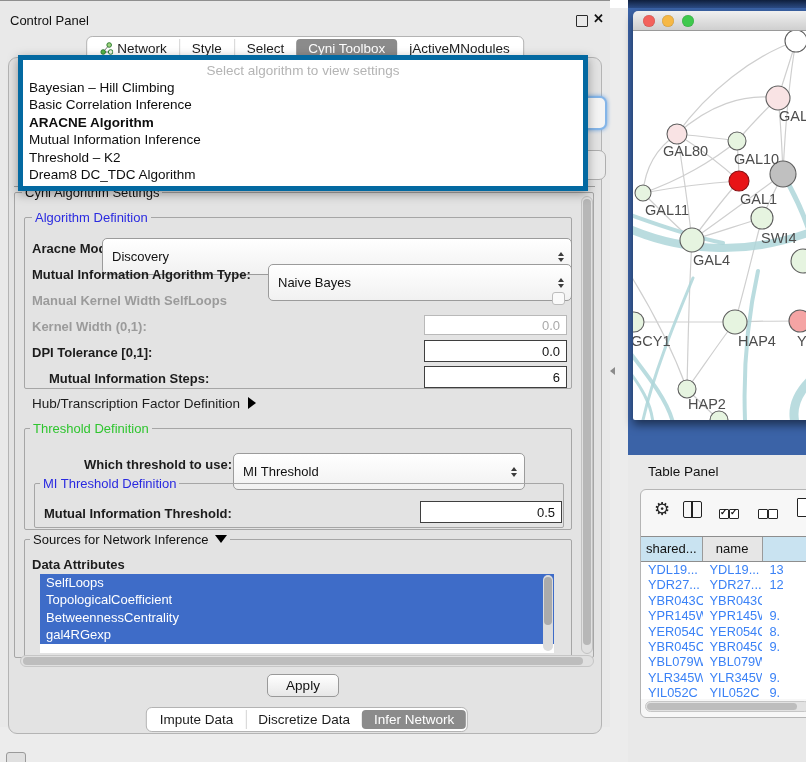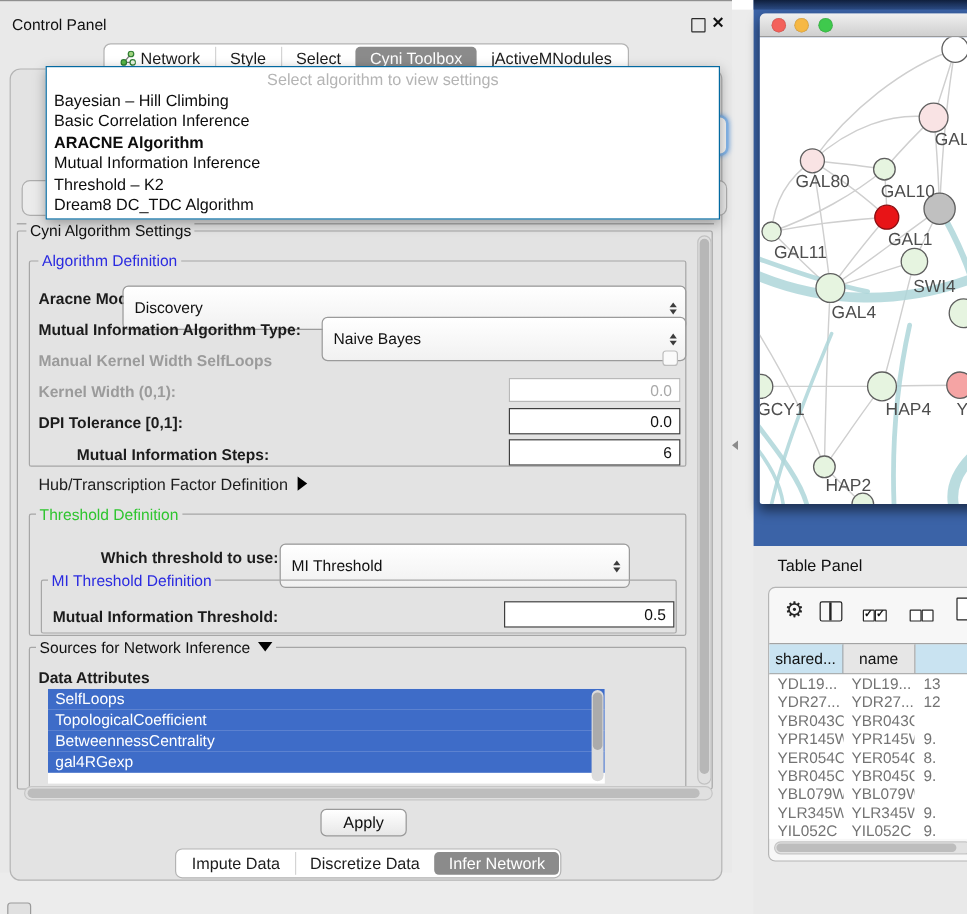--- a/index.html
+++ b/index.html
@@ -25,21 +25,21 @@
   .tab.selected + .tab{border-left:none;}
 
   
   #outer-panel{left:8px;top:57px;width:594px;height:677px;background:#e3e3e3;border:1px solid #b4b4b4;border-radius:9px;box-sizing:border-box;}
 
   
   #ghost-combo{left:18px;top:150px;width:586px;height:28px;border:1px solid #aeaeae;border-radius:7px;background:#ebebeb;z-index:1;}
   #ghost-focus-combo{left:563px;top:96px;width:40px;height:30px;border:2px solid #84b5e8;border-radius:7px;background:#f4f4f4;box-shadow:0 0 4px #6aa2e0;z-index:1;}
 
   
-  #algorithm-popup{left:18px;top:55px;width:560px;background:#fff;border:1px solid #0369a1;box-shadow:0 3px 10px rgba(0,0,0,.35);z-index:10;padding-bottom:3px;margin-left:20px;}
+  #algorithm-popup{left:18px;top:55px;width:560px;background:#fff;border:5px solid #0369a1;box-shadow:0 3px 10px rgba(0,0,0,.35);z-index:10;padding-bottom:3px;}
   .popup-header{display:block;text-align:center;color:#b4b4b4;font-size:13.5px;padding:3px 0 1px 0;}
   .algo-item{font-size:13.5px;color:#0d0d0d;line-height:17.4px;padding-left:6px;}
   .algo-item.bold{font-weight:bold;}
 
   
   .group{border:1px solid #a6a6a6;border-radius:2px;box-sizing:border-box;background:transparent;}
   .legend{position:absolute;font-size:13px;background:#e3e3e3;padding:0 3px;white-space:nowrap;}
   .legend.blue{color:#2a2ae0;}
   .legend.green{color:#2fc52f;}
   #sep-line{left:14px;top:186px;width:581px;height:1px;background:#9e9e9e;}
@@ -57,21 +57,21 @@
 
   .num-field{box-sizing:border-box;background:#fff;border:1.5px solid #3f3f3f;font-size:13px;color:#111;text-align:right;padding-right:6px;font-family:"Liberation Sans",sans-serif;}
   .num-field.dis{border:1px solid #b9b9b9;color:#a9a9a9;}
 
   .checkbox{width:13px;height:13px;border:1px solid #bdbdbd;border-radius:3px;background:#fafafa;box-sizing:border-box;}
 
   .tri-right{display:inline-block;width:0;height:0;border-top:6px solid transparent;border-bottom:6px solid transparent;border-left:8px solid #000;margin-left:8px;vertical-align:-1px;}
   .tri-down{display:inline-block;width:0;height:0;border-left:6px solid transparent;border-right:6px solid transparent;border-top:8px solid #000;margin-left:6px;vertical-align:1px;}
 
   
-  #attr-list{left:40px;top:574px;width:464px;height:79px;background:#fff;overflow:hidden;z-index:2;}
+  #attr-list{left:40px;top:574px;width:514px;height:79px;background:#fff;overflow:hidden;z-index:2;}
   .attr-item{height:17.4px;line-height:17.4px;background:#3e6cc8;color:#fff;font-size:13px;padding-left:6px;}
   #attr-scroll{position:absolute;right:1px;top:1px;width:10px;height:76px;background:#dcdcdc;border-radius:5px;}
   #attr-thumb{position:absolute;left:1px;top:2px;width:8px;height:48px;background:#ababab;border-radius:4px;}
 
   
   .vscroll{left:581px;top:196px;width:12px;height:458px;background:#e0e0e0;border:1px solid #c2c2c2;border-radius:6px;box-sizing:border-box;}
   .vscroll .thumb{position:absolute;left:1px;top:2px;width:8px;height:446px;background:#b7b7b7;border-radius:4px;}
   .hscroll{left:20px;top:655px;width:574px;height:12px;background:#e0e0e0;border:1px solid #c6c6c6;border-radius:6px;box-sizing:border-box;}
   .hscroll .thumb{position:absolute;left:2px;top:1px;width:560px;height:8px;background:#bdbdbd;border-radius:4px;}
 
@@ -104,21 +104,21 @@
   #sel-all-icon{left:78px;top:15px;}
   #desel-all-icon{left:117px;top:15px;}
   #doc-icon{left:156px;top:8px;width:12px;height:17px;border:1.8px solid #222;border-radius:1px;background:#fff;}
   #tp-header{position:absolute;left:0;top:46px;width:100%;height:26px;border-top:1px solid #8e8e8e;border-bottom:1px solid #8e8e8e;display:flex;box-sizing:border-box;}
   .th-cell{height:100%;line-height:24px;text-align:center;font-size:13px;color:#111;border-right:1px solid #9a9a9a;box-sizing:border-box;}
   .th-cell:nth-child(1){width:72px;background:#c9e3f1;}
   .th-cell:nth-child(2){width:70px;background:#e6e6e6;}
   .th-cell:nth-child(3){width:60px;background:#c9e3f1;}
   #tp-body{position:absolute;left:0;top:72px;width:100%;height:137px;background:#fff;overflow:hidden;}
   .t-row{display:flex;height:15.4px;line-height:15.4px;}
-  .t-cell{font-size:12.8px;color:#737373;padding-left:7px;box-sizing:border-box;white-space:nowrap;overflow:hidden;}
+  .t-cell{font-size:12.8px;color:#3b82f6;padding-left:7px;box-sizing:border-box;white-space:nowrap;overflow:hidden;}
   .t-cell:nth-child(1){width:72px;}
   .t-cell:nth-child(2){width:70px;}
   .t-cell:nth-child(3){width:60px;}
   #tp-hscroll{position:absolute;left:4px;top:211px;width:165px;height:11px;background:#e2e2e2;border:1px solid #c6c6c6;border-radius:6px;box-sizing:border-box;}
   #tp-hscroll .thumb{position:absolute;left:1px;top:1px;width:150px;height:7px;background:#bdbdbd;border-radius:4px;}
 </style>
 </head>
 <body>
 
 <div id="root">
@@ -196,21 +196,21 @@
 
   <span class="abs lbl dis" style="left:32px;top:293px;">Manual Kernel Width SelfLoops</span>
   <div class="abs checkbox" style="left:552px;top:292px;"></div>
 
   <span class="abs lbl dis" style="left:32px;top:319px;">Kernel Width (0,1):</span>
   <input class="abs num-field dis" style="left: 424px; top: 315px; width: 143px; height: 20px;" readonly="" value="0.0">
 
   <span class="abs lbl" style="left:32px;top:345px;">DPI Tolerance [0,1]:</span>
   <input class="abs num-field" style="left: 424px; top: 340px; width: 143px; height: 22px;" readonly="" value="0.0">
 
-  <span class="abs lbl" style="left:32px;top:371px;padding-left:32px;">Mutual Information Steps:</span>
+  <span class="abs lbl" style="left:17px;top:371px;padding-left:32px;">Mutual Information Steps:</span>
   <input class="abs num-field" style="left: 424px; top: 366px; width: 143px; height: 22px;" readonly="" value="6">
 
   <span class="abs plain" style="left:32px;top:396px;"><span>Hub/Transcription Factor Definition</span><span class="tri-right"></span></span>
 
   <div class="abs group" style="left:24px;top:428px;width:548px;height:102px;"></div>
   <span class="legend green" style="left:30px;top:421px;">Threshold Definition</span>
 
   <span class="abs lbl" style="left:84px;top:457px;text-align:right;">Which threshold to use:</span>
   <div class="abs combo" style="left:233px;top:453px;width:292px;gap:32px;">
     <span class="val">MI Threshold</span>

